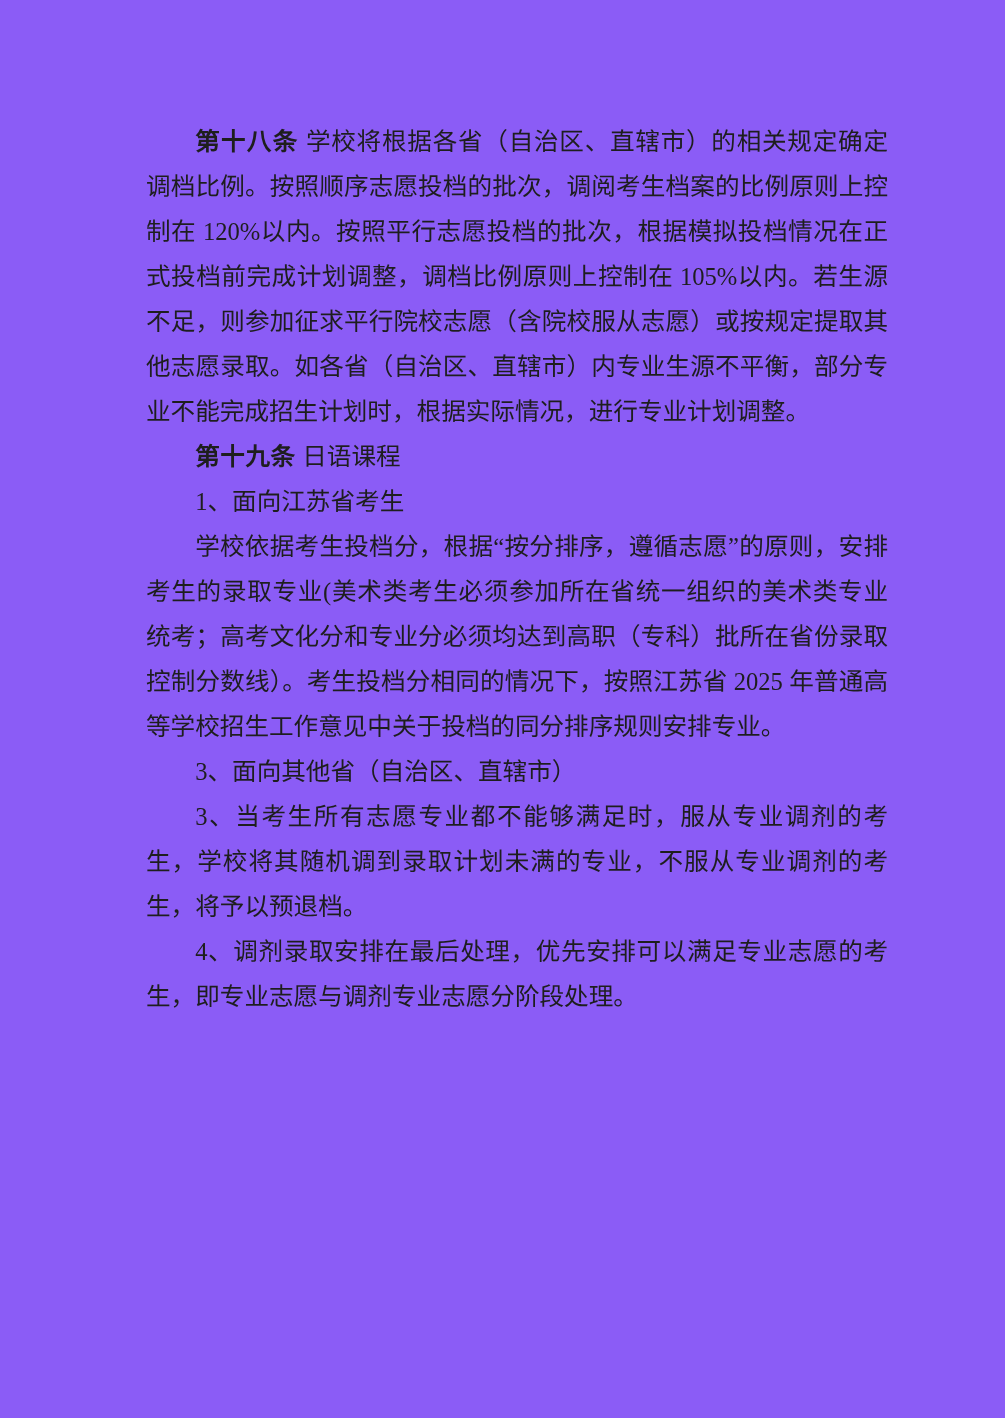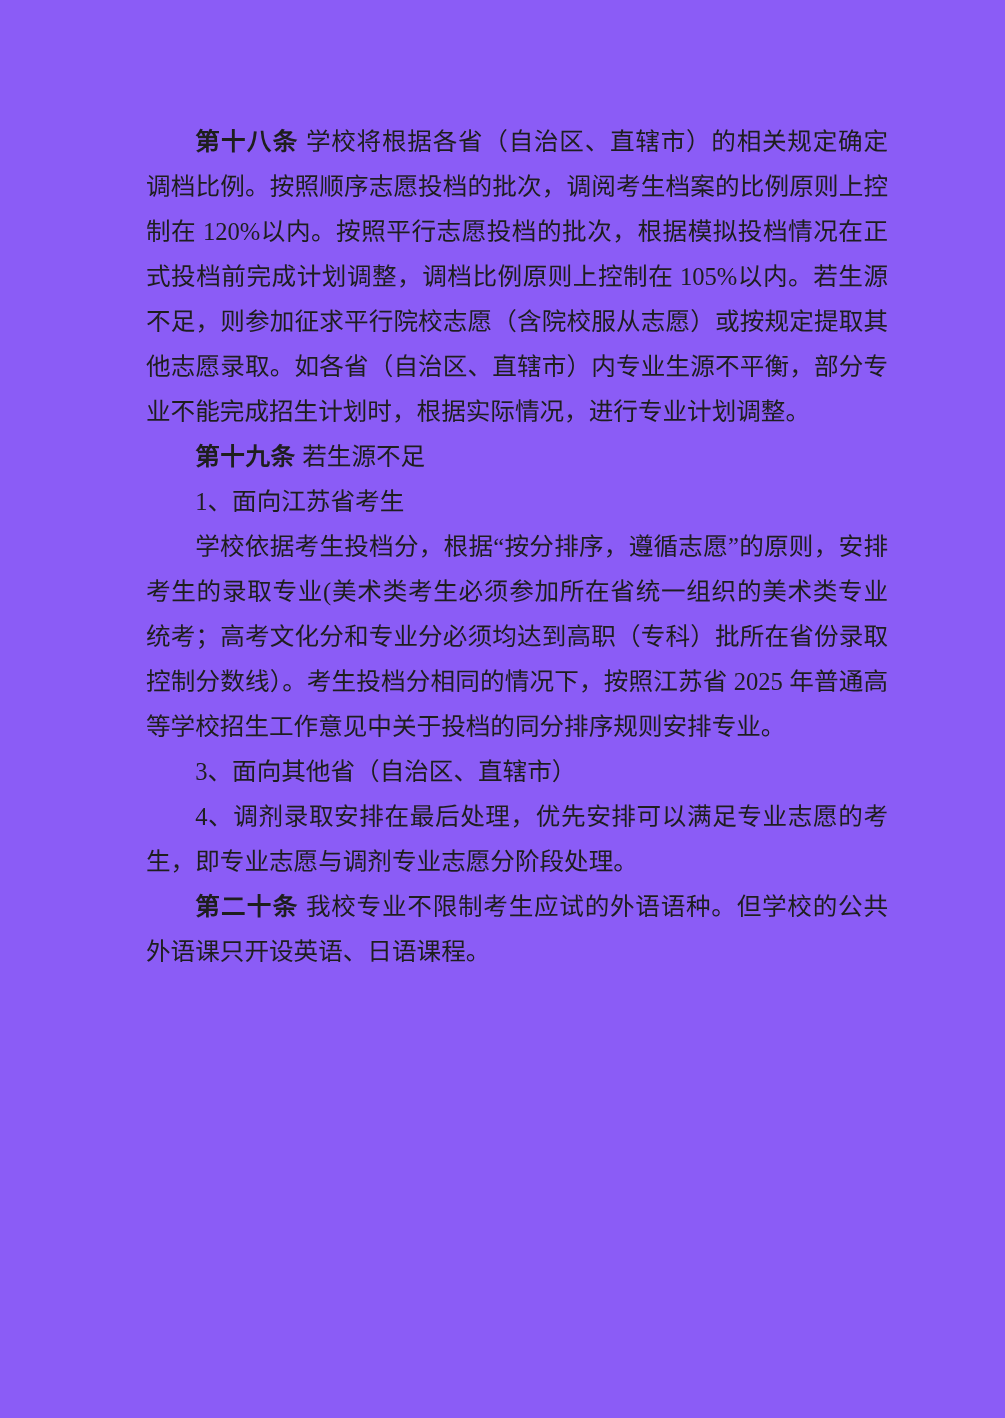--- a/index.html
+++ b/index.html
@@ -39,28 +39,28 @@
   }
 </style>
 </head>
 <body>
 
 <div class="page">
   <div class="doc-content">
 
     <p class="doc-paragraph"><b class="article-no">第十八条 </b><span>学校将根据各省（自治区、直辖市）的相关规定确定调档比例。按照顺序志愿投档的批次，调阅考生档案的比例原则上控制在 120%以内。按照平行志愿投档的批次，根据模拟投档情况在正式投档前完成计划调整，调档比例原则上控制在 105%以内。若生源不足，则参加征求平行院校志愿（含院校服从志愿）或按规定提取其他志愿录取。如各省（自治区、直辖市）内专业生源不平衡，部分专业不能完成招生计划时，根据实际情况，进行专业计划调整。</span></p>
 
-    <p class="doc-paragraph"><b class="article-no">第十九条 </b><span>若生源不足</span></p>
+    <p class="doc-paragraph"><b class="article-no">第十九条 </b><span>日语课程</span></p>
 
     <p class="doc-paragraph"><span>1、面向江苏省考生</span></p>
 
     <p class="doc-paragraph"><span>学校依据考生投档分，根据“按分排序，遵循志愿”的原则，安排考生的录取专业(美术类考生必须参加所在省统一组织的美术类专业统考；高考文化分和专业分必须均达到高职（专科）批所在省份录取控制分数线）。考生投档分相同的情况下，按照江苏省 2025 年普通高等学校招生工作意见中关于投档的同分排序规则安排专业。</span></p>
 
     <p class="doc-paragraph"><span>3、面向其他省（自治区、直辖市）</span></p>
 
 
+    <p class="doc-paragraph"><span>3、当考生所有志愿专业都不能够满足时，服从专业调剂的考生，学校将其随机调到录取计划未满的专业，不服从专业调剂的考生，将予以预退档。</span></p>
 
     <p class="doc-paragraph"><span>4、调剂录取安排在最后处理，优先安排可以满足专业志愿的考生，即专业志愿与调剂专业志愿分阶段处理。</span></p>
 
-    <p class="doc-paragraph"><b class="article-no">第二十条 </b><span>我校专业不限制考生应试的外语语种。但学校的公共外语课只开设英语、日语课程。</span></p>
 
   </div>
 </div>
 
 </body></html>

